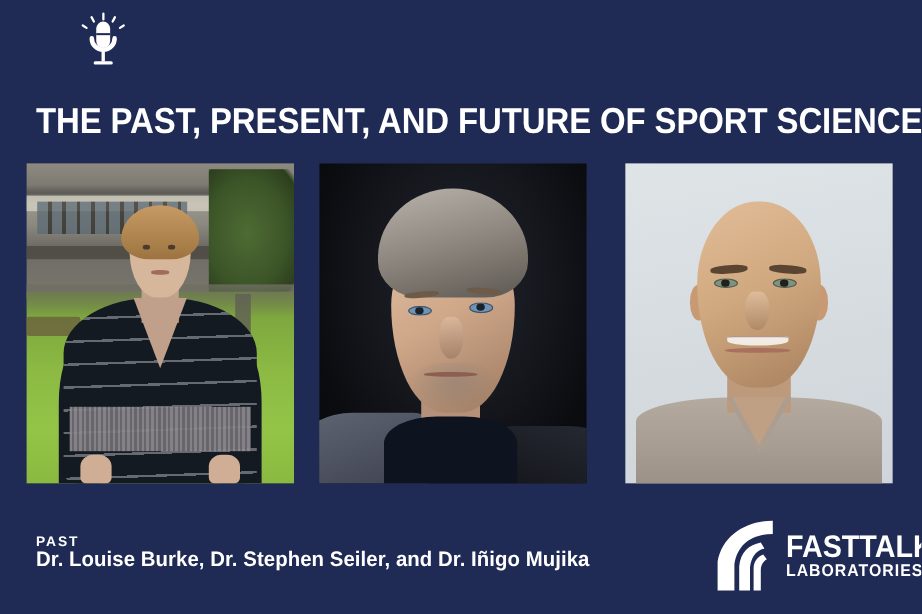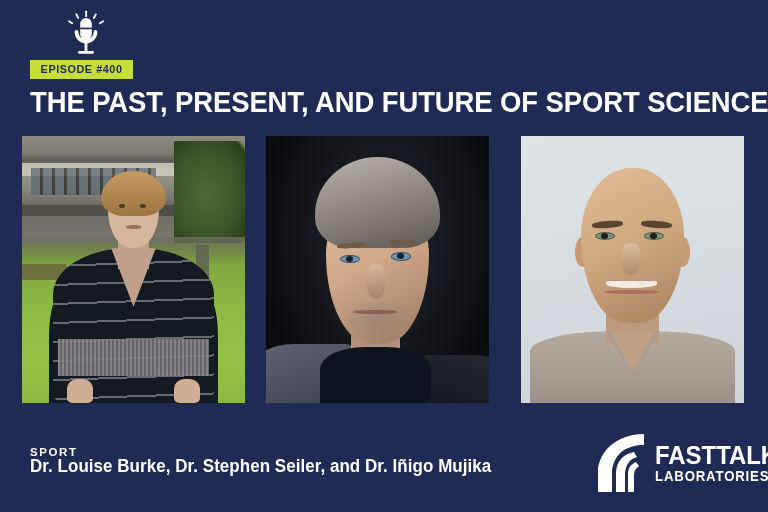--- a/index.html
+++ b/index.html
@@ -410,23 +410,20 @@
 
         <rect x="22.6" y="33.0" width="2.8" height="8.2"></rect>
 
         <rect x="16.0" y="41.0" width="16.0" height="2.8" rx="1.4"></rect>
       </g>
 
       <rect x="18.2" y="17.6" width="11.6" height="1.7" fill="#1f2a55"></rect>
     </svg>
   </div>
 
-  <div id="episode-badge">
-    <span>EPISODE #400</span>
-  </div>
 
   <h1 id="episode-title">THE PAST, PRESENT, AND FUTURE OF SPORT SCIENCE</h1>
 
   <div class="photo" id="photo-burke">
     <div class="photo-inner">
       <div class="p1-sky"></div>
       <div class="p1-bldgband"></div>
       <div class="p1-windows"></div>
       <div class="p1-bldgband2"></div>
       <div class="p1-tree"></div>
@@ -487,21 +484,21 @@
       <div class="p3-eye l"></div>
       <div class="p3-eye r"></div>
       <div class="p3-pupil l"></div>
       <div class="p3-pupil r"></div>
       <div class="p3-nose"></div>
       <div class="p3-mouth"></div>
       <div class="p3-lip"></div>
     </div>
   </div>
 
-  <div id="with-label">SPORT</div>
+  <div id="with-label">PAST</div>
   <div id="guest-names">Dr. Louise Burke, Dr. Stephen Seiler, and Dr. Iñigo Mujika</div>
 
   <div id="brand-logo">
     <div id="logo-mark">
       <svg viewBox="0 0 54 62" width="54" height="62" aria-hidden="true">
         <g fill="#ffffff">
 
           <path d="M52 2
                    C 30 2, 10 14, 6 36
                    L 6 60

